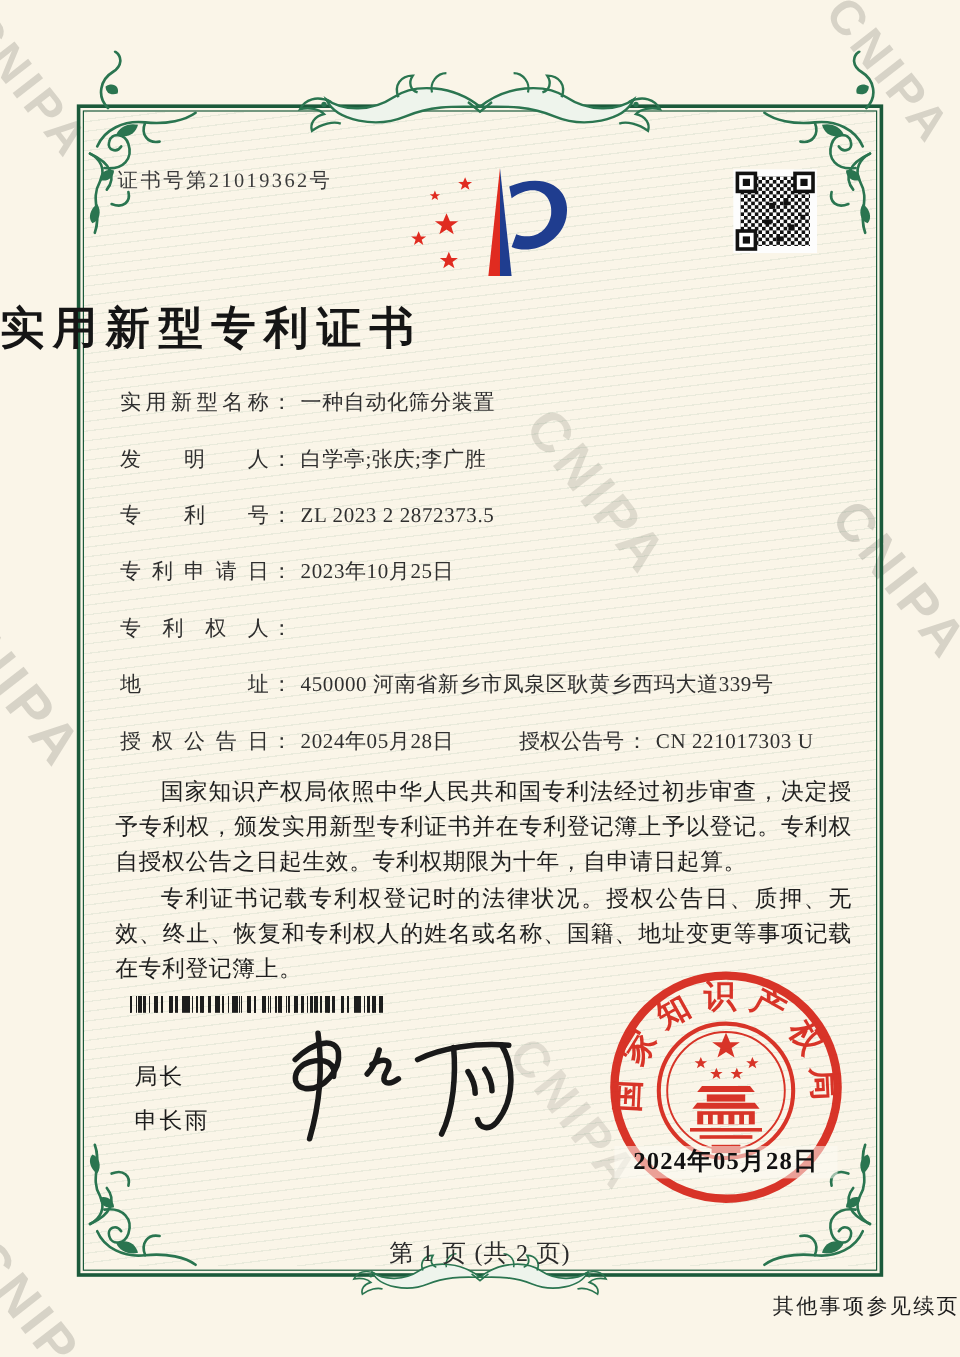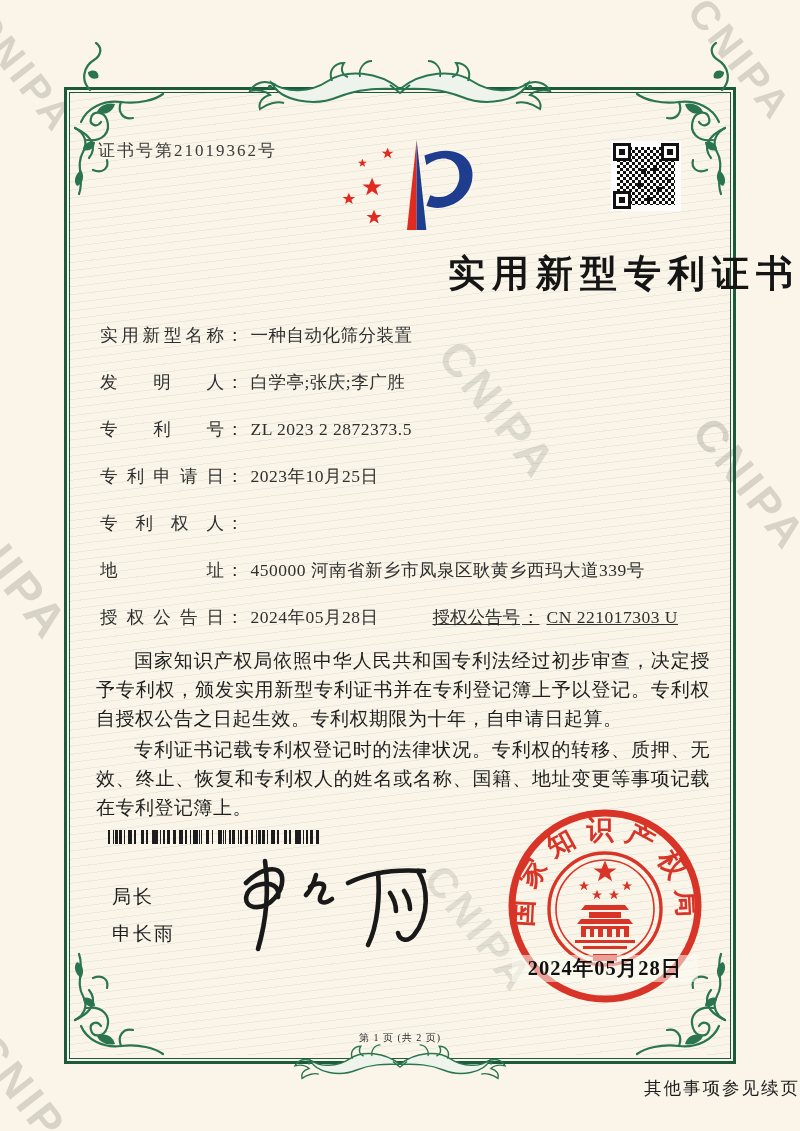--- a/index.html
+++ b/index.html
@@ -40,48 +40,48 @@
   .orn-br{left:623px;top:948px;transform:scaleX(-1);}
   .orn-top{left:240px;top:57px;}
   .orn-bottom{left:288px;top:1042px;}
   .curl-l{left:70px;top:42px;}
   .curl-r{left:702px;top:42px;transform:scaleX(-1);}
   
   .content{position:absolute;inset:0;z-index:4;}
   .cert-no{position:absolute;left:98px;top:139px;font-size:17px;letter-spacing:2px;color:#3b3b3b;}
   .logo{position:absolute;left:332px;top:138px;}
   .qr{position:absolute;left:611px;top:141px;}
-  .title{position:absolute;left:0;right:0;top:249px;text-align:right;
+  .title{position:absolute;left:0;right:0;top:249px;text-align:left;
     font-size:37px;font-weight:bold;letter-spacing:7px;color:#151515;}
   .fields{position:absolute;left:100px;top:320px;width:606px;}
   .field-row{display:flex;align-items:baseline;line-height:30px;margin-bottom:17px;
     font-size:17.5px;color:#2f2f2f;}
   .field-label{width:124px;text-align-last:justify;text-justify:inter-character;flex:none;}
   .field-sep{margin:0 7px 0 2px;flex:none;}
   .field-value{letter-spacing:0.5px;white-space:nowrap;}
-  .pair2{display:flex;margin-left:54px;align-items:baseline;text-decoration:underline;}
+  .pair2{display:flex;margin-left:54px;align-items:baseline;}
   .body-text{position:absolute;left:96px;top:646px;width:614px;
     font-size:19px;line-height:29px;color:#1f1f1f;text-align:justify;}
   .body-text p{margin:0 0 2px 0;text-indent:2em;letter-spacing:0.5px;}
   .barcode{position:absolute;left:108px;top:830px;width:212px;height:14px;
     background-image:
       repeating-linear-gradient(90deg,#1d1d1d 0 2px,transparent 2px 5px,#1d1d1d 5px 6px,transparent 6px 11px),
       repeating-linear-gradient(90deg,#1d1d1d 0 1px,transparent 1px 7px,#1d1d1d 7px 10px,transparent 10px 13px);
   }
   .sig-title{position:absolute;left:112px;top:884px;font-size:19px;color:#1c1c1c;
     font-family:"Liberation Sans","DejaVu Sans",sans-serif;letter-spacing:2px;}
   .sig-name{position:absolute;left:112px;top:921px;font-size:19px;color:#1c1c1c;
     font-family:"Liberation Sans","DejaVu Sans",sans-serif;letter-spacing:2px;}
   .signature-svg{position:absolute;left:218px;top:853px;}
   .seal{position:absolute;left:505px;top:806px;opacity:0.93;}
   .seal-date{position:absolute;left:512px;top:955px;width:186px;height:27px;line-height:27px;
     text-align:center;font-size:20.5px;font-weight:bold;color:#111;
     background:rgba(252,250,242,0.55);letter-spacing:1px;}
   .footer-page{position:absolute;left:0;right:0;top:1031px;text-align:center;
-    font-size:10px;color:#2c2c2c;letter-spacing:1px;}
+    font-size:20px;color:#2c2c2c;letter-spacing:1px;}
   .note{position:absolute;left:0;right:0;top:1076px;text-align:right;
     font-size:17.5px;color:#1d1d1d;letter-spacing:2px;}
 </style>
 </head>
 <body>
 
 <div class="page">
 
   <svg width="0" height="0" style="position:absolute" aria-hidden="true">
     <defs>
@@ -243,21 +243,21 @@
         <span class="pair2">
           <span>授权公告号</span>
           <span class="field-sep">：</span>
           <span class="field-value">CN 221017303 U</span>
         </span>
       </div>
     </div>
 
     <div class="body-text">
       <p>国家知识产权局依照中华人民共和国专利法经过初步审查，决定授予专利权，颁发实用新型专利证书并在专利登记簿上予以登记。专利权自授权公告之日起生效。专利权期限为十年，自申请日起算。</p>
-      <p>专利证书记载专利权登记时的法律状况。专利权的转移、质押、无效、终止、恢复和专利权人的姓名或名称、国籍、地址变更等事项记载在专利登记簿上。</p>
+      <p>专利证书记载专利权登记时的法律状况。授权公告日、质押、无效、终止、恢复和专利权人的姓名或名称、国籍、地址变更等事项记载在专利登记簿上。</p>
     </div>
 
     <div class="barcode"></div>
 
     <div class="sig-title">局长</div>
     <div class="sig-name">申长雨</div>
     <svg class="signature-svg" width="230" height="105" viewBox="0 0 230 105">
       <g fill="none" stroke="#191919" stroke-width="4.6" stroke-linecap="round" stroke-linejoin="round">
         <path d="M28 30 C44 14 62 12 64 24 C66 38 52 56 36 54 C24 52 26 36 40 32 C54 28 62 34 60 44"></path>
         <path d="M47 8 C50 30 50 62 40 96"></path>

